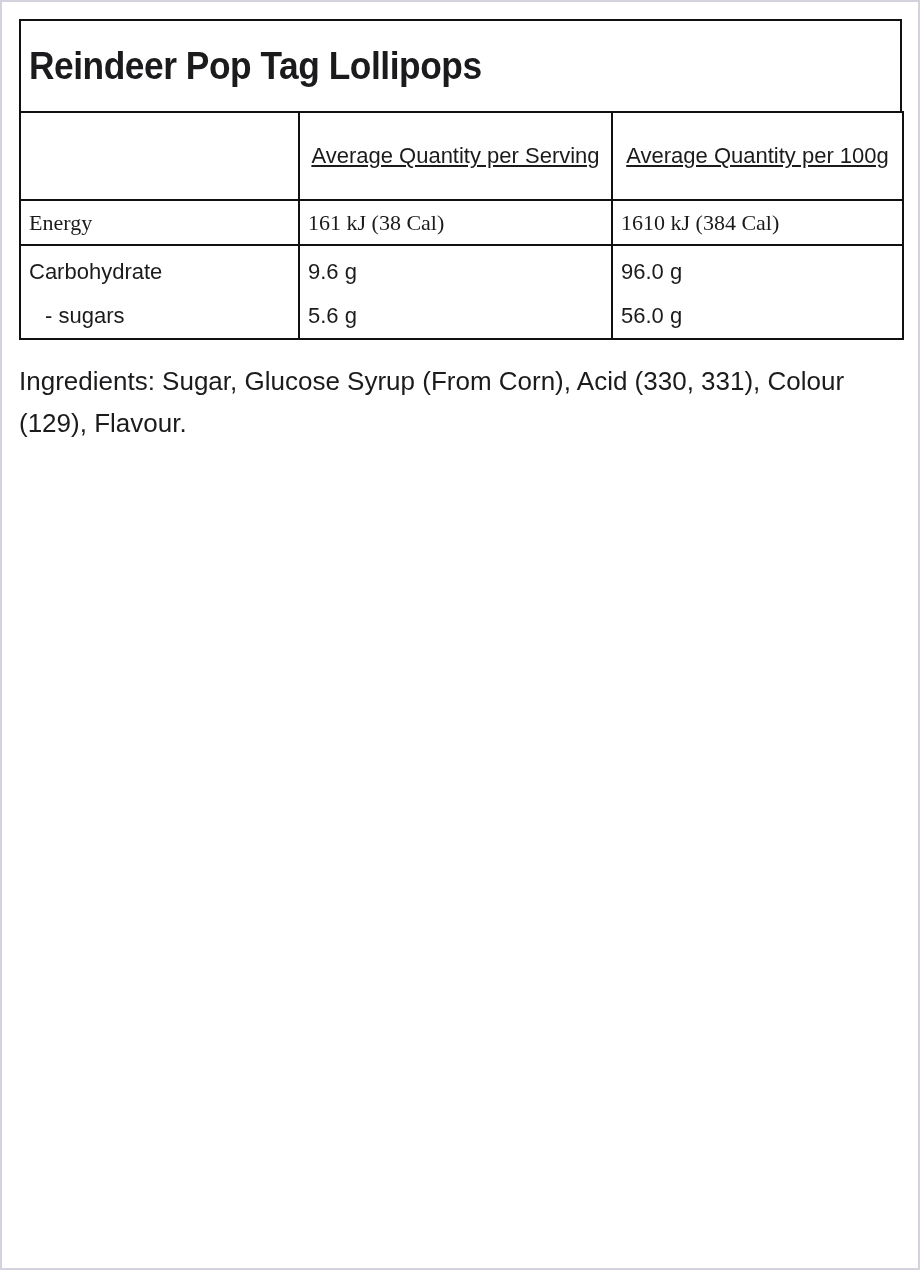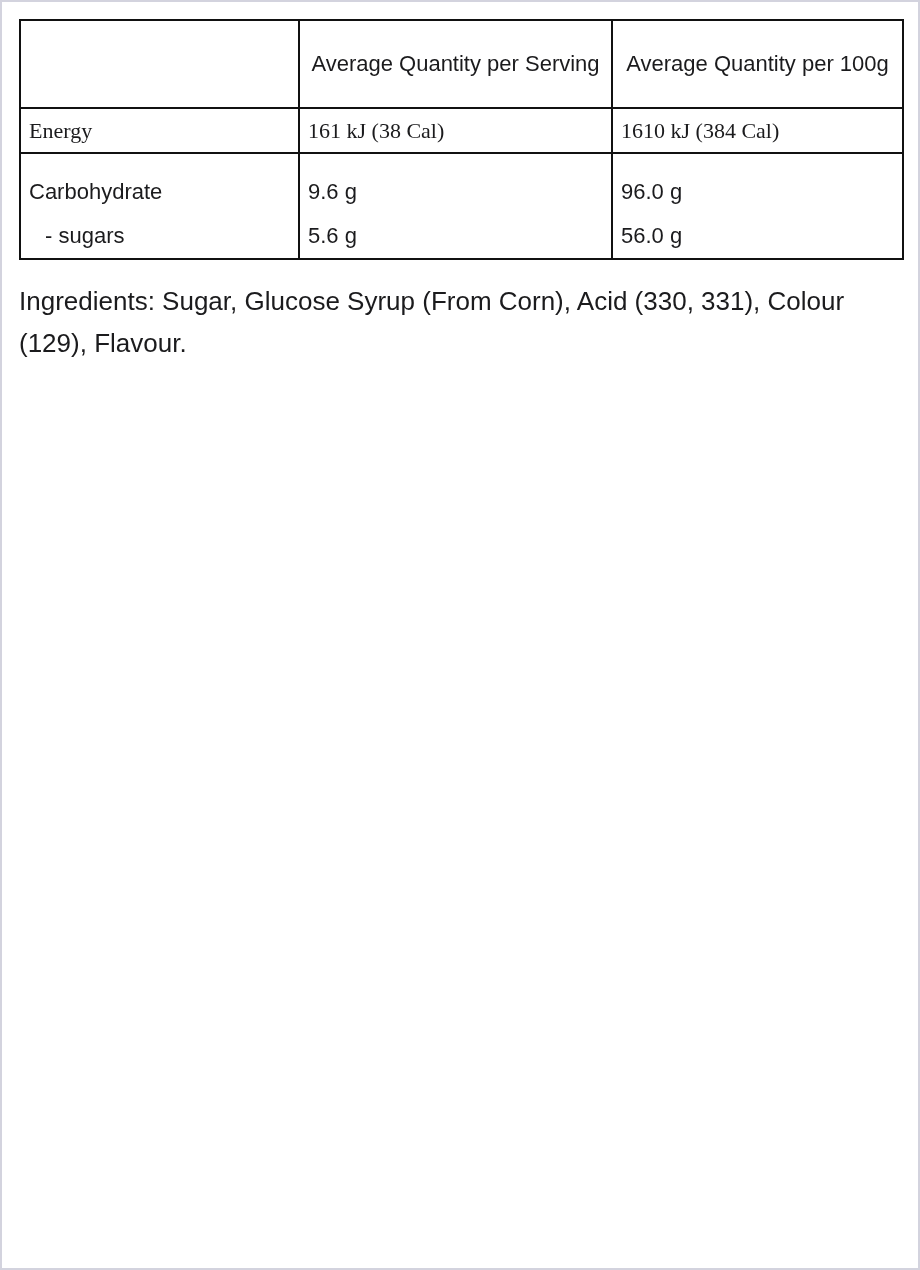--- a/index.html
+++ b/index.html
@@ -34,33 +34,36 @@
     .servings { position: absolute; left: 8px; top: 93px; font-size: 26px; line-height: 32px; }
     table.nutri {
       width: 883px; border-collapse: collapse; table-layout: fixed;
       font-size: 22px;
     }
     table.nutri td, table.nutri th {
       border: 2px solid #111; padding: 0 8px; text-align: left;
       font-weight: normal; vertical-align: middle;
     }
     col.c1 { width: 279px; } col.c2 { width: 313px; } col.c3 { width: 291px; }
-    tr.head th { height: 86px; text-align: center; line-height: 36px; }
+    tr.head th { height: 86px; text-align: center; line-height: 36px; text-decoration: underline; }
     tr.row td { height: 43px; font-family: Liberation Serif, serif; }
-    tr.carb td { height: 88px; padding-top: 16px; line-height: 44px; margin-left: 12px; }
+    tr.carb td { height: 88px; padding-top: 4px; line-height: 44px; margin-left: 12px; }
     .sub { padding-left: 16px; display: block; }
     .ingredients {
       margin-top: 20px; padding-left: 0; font-size: 26px; line-height: 42px;
       width: 880px;
     }
   </style>
 </head>
 <body>
 
 <div class="panel">
+  <div class="title-box">
+    <h1 class="title">Reindeer Pop Tag Lollipops</h1>
+  </div>
   <table class="nutri">
     <colgroup>
         <col class="c1">
         <col class="c2">
         <col class="c3">
       </colgroup>
     <tbody>
         <tr class="head">
       <th></th>
       <th>Average Quantity per Serving</th>

